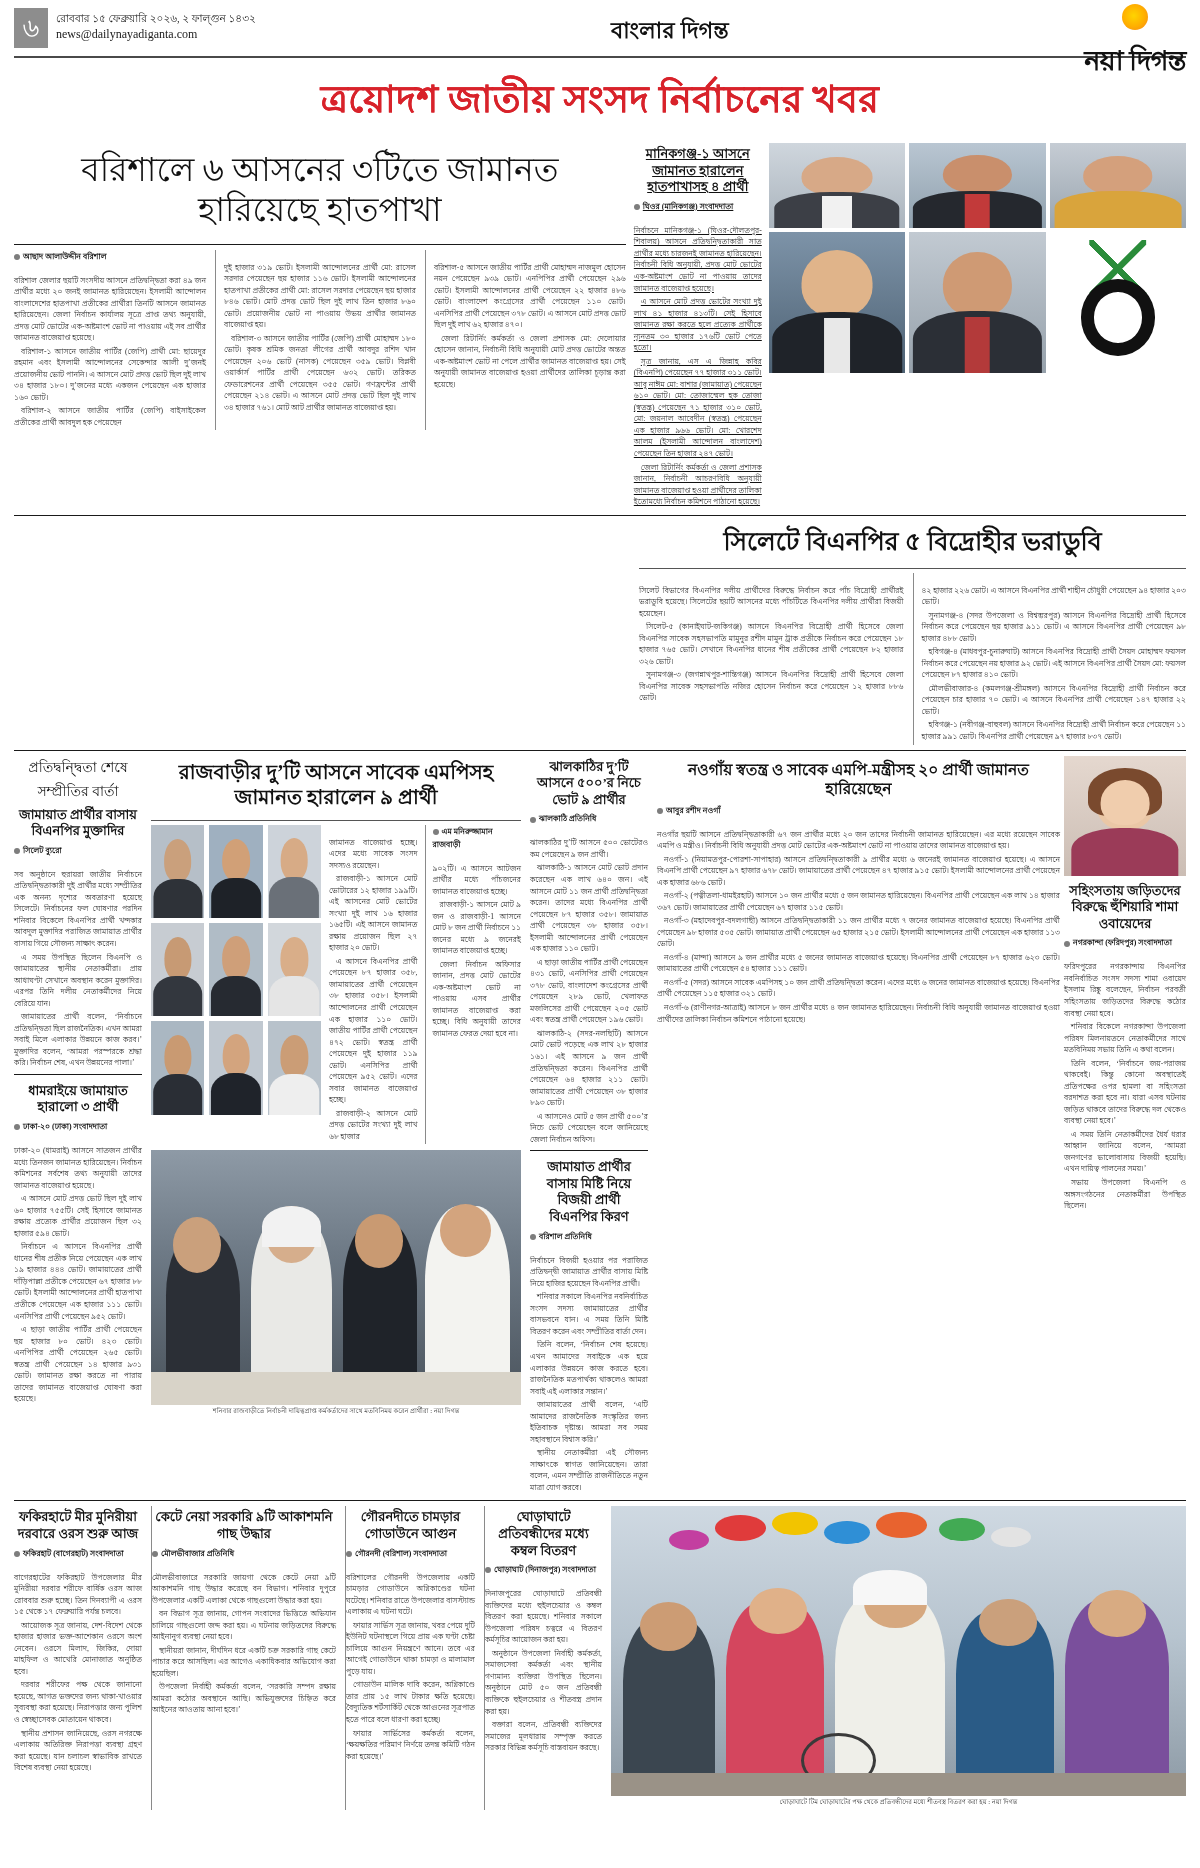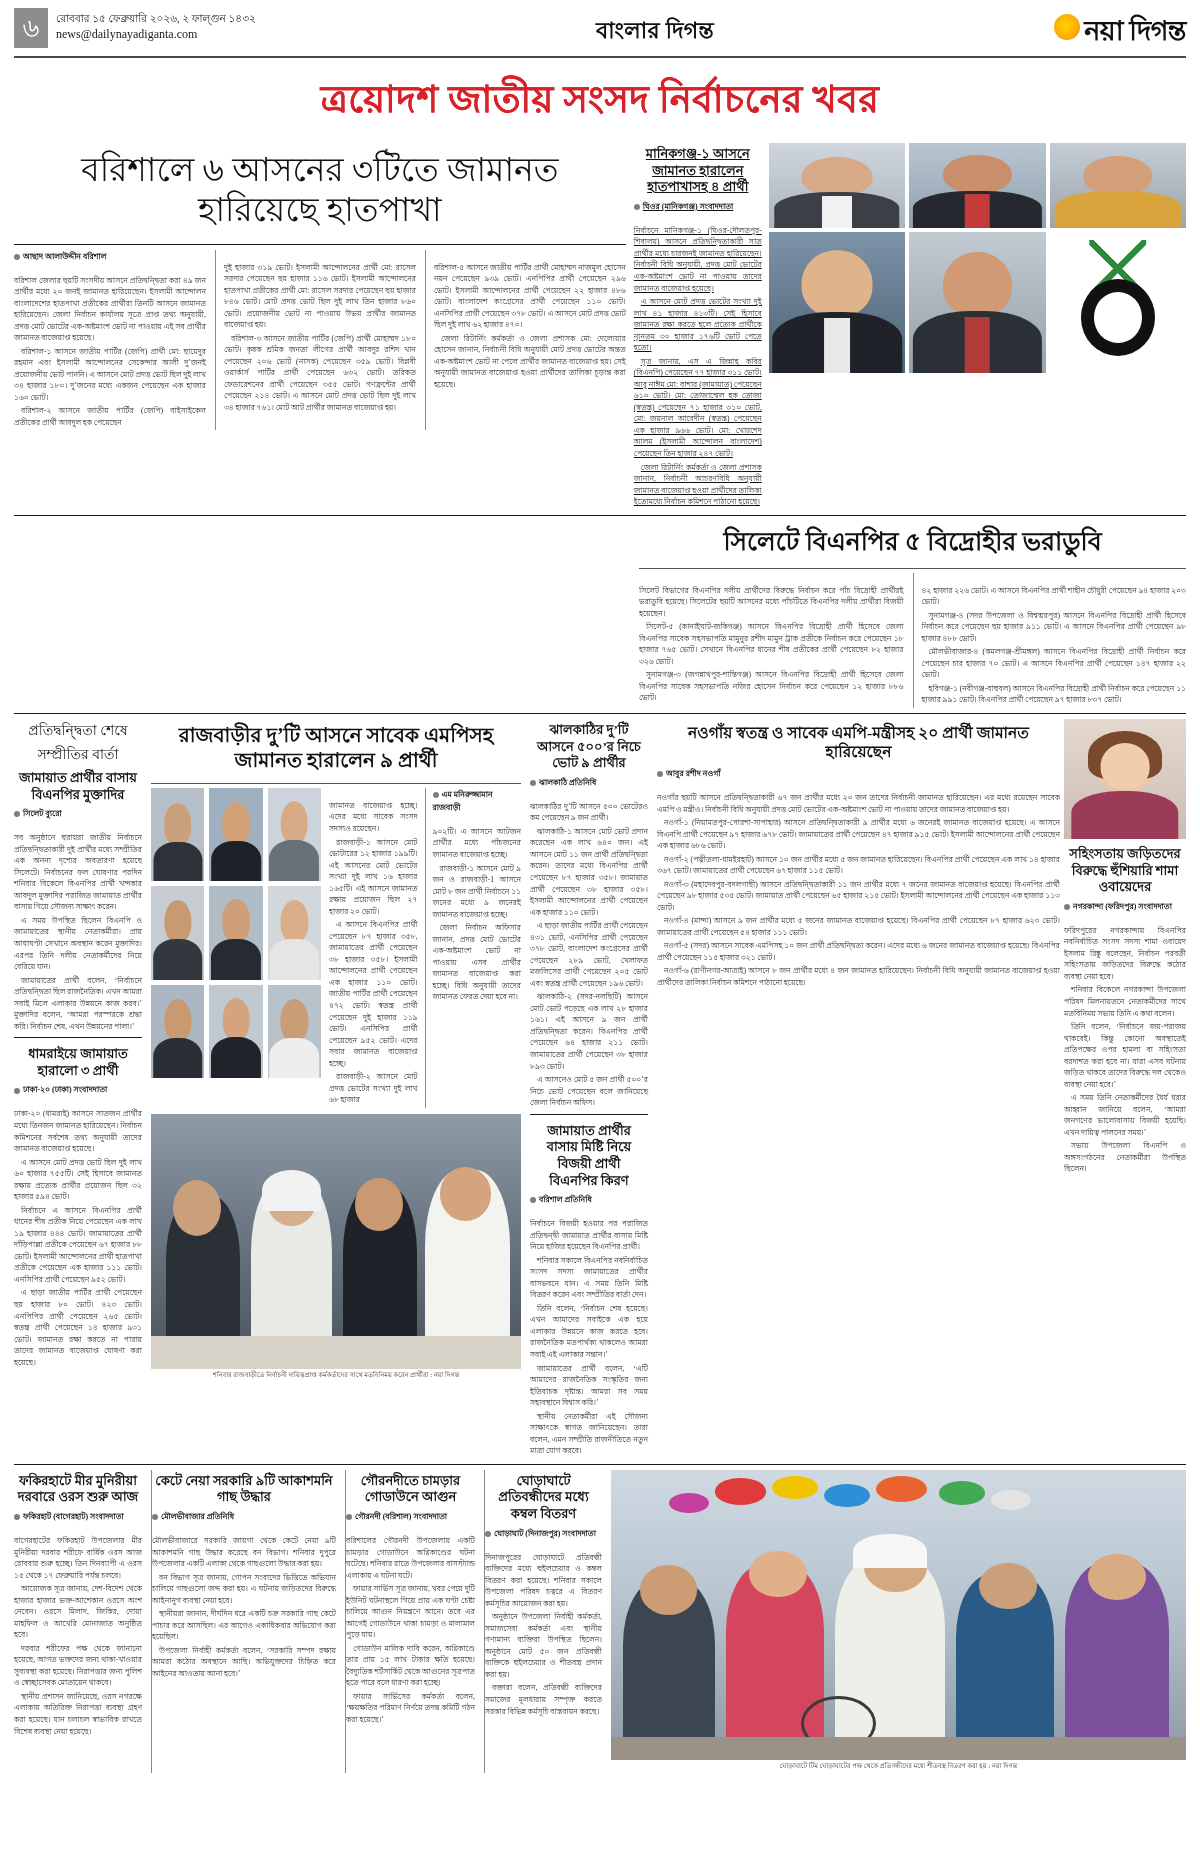--- a/index.html
+++ b/index.html
@@ -13,21 +13,21 @@
 
   
   .masthead { display: flex; align-items: flex-start; justify-content: space-between;
               border-bottom: 2px solid #4a4a4a; padding-bottom: 3px; height: 50px; }
   .mh-left { display: flex; align-items: flex-start; gap: 8px; }
   .mh-logo-box { width: 34px; height: 40px; background: #8d8d8d; display:flex; align-items:center; justify-content:center;
                  color:#fff; font-size: 26px; line-height: 1; font-family:"DejaVu Sans", sans-serif; }
   .mh-dates { padding-top: 3px; }
   .mh-dates div { font-size: 10.5px; line-height: 1.45; color: #1a1a1a; }
   .mh-center { font-size: 22px; font-weight: bold; padding-top: 5px; letter-spacing: .3px; }
-  .mh-right { display: flex; align-items: center; gap: 4px; padding-top: 2px; }
+  .mh-right { display: flex; align-items: center; gap: 4px; padding-top: 2px; flex-direction: column; }
   .nd-sun { width: 26px; height: 26px; border-radius: 50%;
             background: radial-gradient(circle at 45% 45%, #ffd400 0%, #ffae00 55%, #f58220 100%);
             position: relative; top: -6px; }
   .nd-word { font-size: 27px; font-weight: bold; color: #111; letter-spacing: -.5px; }
 
   
   .banner { text-align: center; padding: 12px 0 10px 0; }
   .banner h1 { color: #d8222a; font-size: 37px; font-weight: bold; letter-spacing: .5px;
                text-shadow: 0 0 .4px #d8222a; }
 
@@ -224,20 +224,21 @@
       <div class="thin"></div>
       <div class="cols2">
         <div class="col body">
           <p class="noind">সিলেট বিভাগের বিএনপির দলীয় প্রার্থীদের বিরুদ্ধে নির্বাচন করে পাঁচ বিদ্রোহী প্রার্থীরই ভরাডুবি হয়েছে। সিলেটের ছয়টি আসনের মধ্যে পাঁচটিতে বিএনপির দলীয় প্রার্থীরা বিজয়ী হয়েছেন।</p>
           <p>সিলেট-৫ (কানাইঘাট-জকিগঞ্জ) আসনে বিএনপির বিদ্রোহী প্রার্থী হিসেবে জেলা বিএনপির সাবেক সহসভাপতি মামুনুর রশীদ মামুন ট্রাক প্রতীকে নির্বাচন করে পেয়েছেন ১৮ হাজার ৭৬৫ ভোট। সেখানে বিএনপির ধানের শীষ প্রতীকের প্রার্থী পেয়েছেন ৮২ হাজার ৩২৬ ভোট।</p>
           <p>সুনামগঞ্জ-৩ (জগন্নাথপুর-শান্তিগঞ্জ) আসনে বিএনপির বিদ্রোহী প্রার্থী হিসেবে জেলা বিএনপির সাবেক সহসভাপতি নজির হোসেন নির্বাচন করে পেয়েছেন ১২ হাজার ৮৮৬ ভোট।</p>
         </div>
         <div class="col body vdiv" style="padding-left:8px">
           <p class="noind">৪২ হাজার ২২৬ ভোট। এ আসনে বিএনপির প্রার্থী শাহীন চৌধুরী পেয়েছেন ৯৪ হাজার ২০৩ ভোট।</p>
           <p>সুনামগঞ্জ-৪ (সদর উপজেলা ও বিশ্বম্ভরপুর) আসনে বিএনপির বিদ্রোহী প্রার্থী হিসেবে নির্বাচন করে পেয়েছেন ছয় হাজার ৯১১ ভোট। এ আসনে বিএনপির প্রার্থী পেয়েছেন ৯৮ হাজার ৪৮৮ ভোট।</p>
+          <p>হবিগঞ্জ-৪ (মাধবপুর-চুনারুঘাট) আসনে বিএনপির বিদ্রোহী প্রার্থী সৈয়দ মোহাম্মদ ফয়সল নির্বাচন করে পেয়েছেন নয় হাজার ৯২ ভোট। এই আসনে বিএনপির প্রার্থী সৈয়দ মো: ফয়সল পেয়েছেন ৮৭ হাজার ৪১০ ভোট।</p>
           <p>মৌলভীবাজার-৪ (কমলগঞ্জ-শ্রীমঙ্গল) আসনে বিএনপির বিদ্রোহী প্রার্থী নির্বাচন করে পেয়েছেন চার হাজার ৭০ ভোট। এ আসনে বিএনপির প্রার্থী পেয়েছেন ১৪৭ হাজার ২২ ভোট।</p>
           <p>হবিগঞ্জ-১ (নবীগঞ্জ-বাহুবল) আসনে বিএনপির বিদ্রোহী প্রার্থী নির্বাচন করে পেয়েছেন ১১ হাজার ৯৯১ ভোট। বিএনপির প্রার্থী পেয়েছেন ৯৭ হাজার ৮৩৭ ভোট।</p>
         </div>
       </div>
     </div>
   </div>
 
   <div class="rule"></div>
 
   <div style="display:flex;gap:9px">

